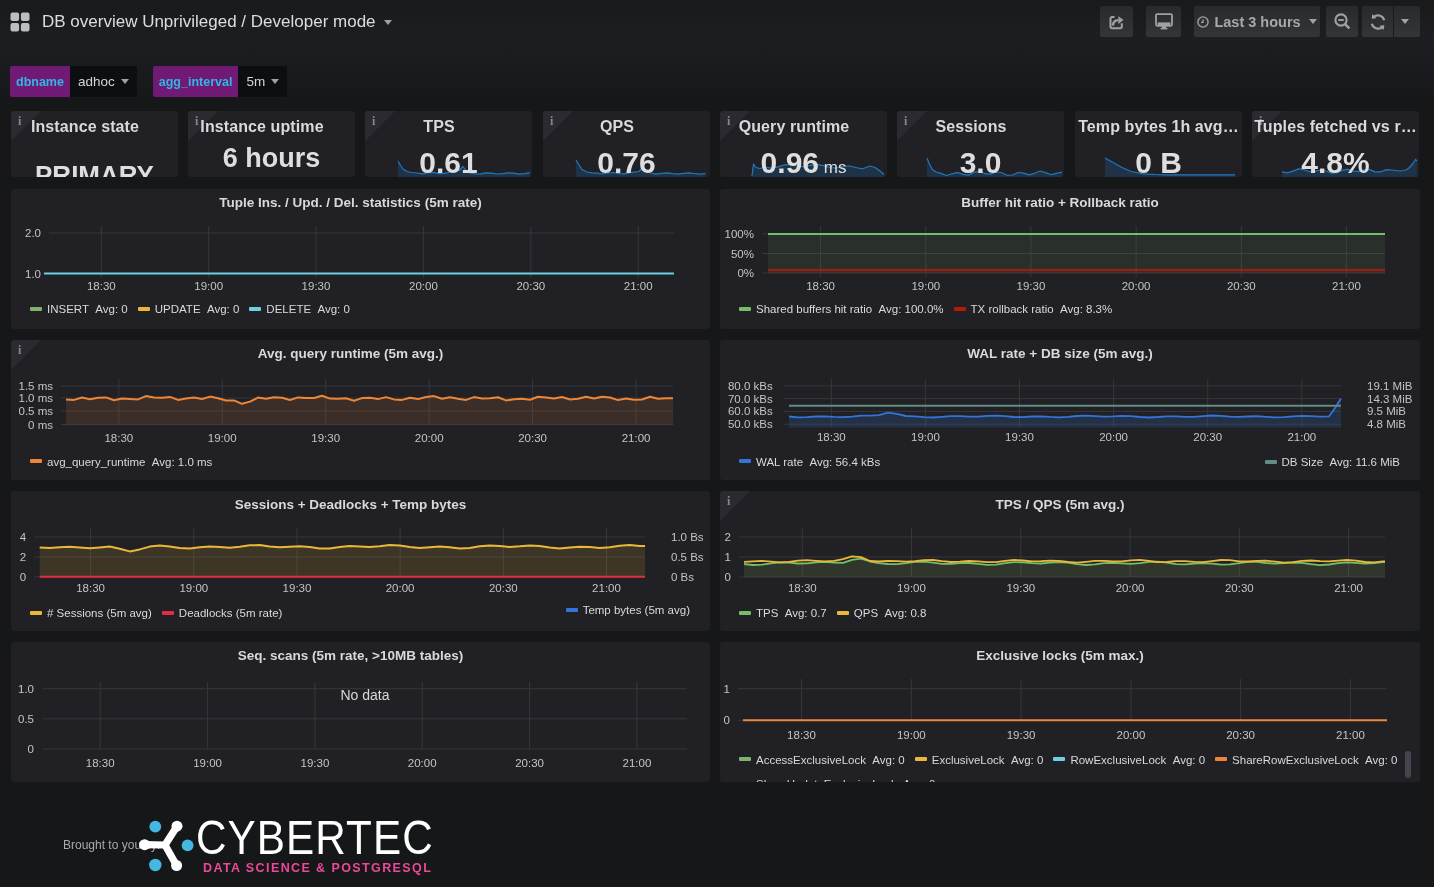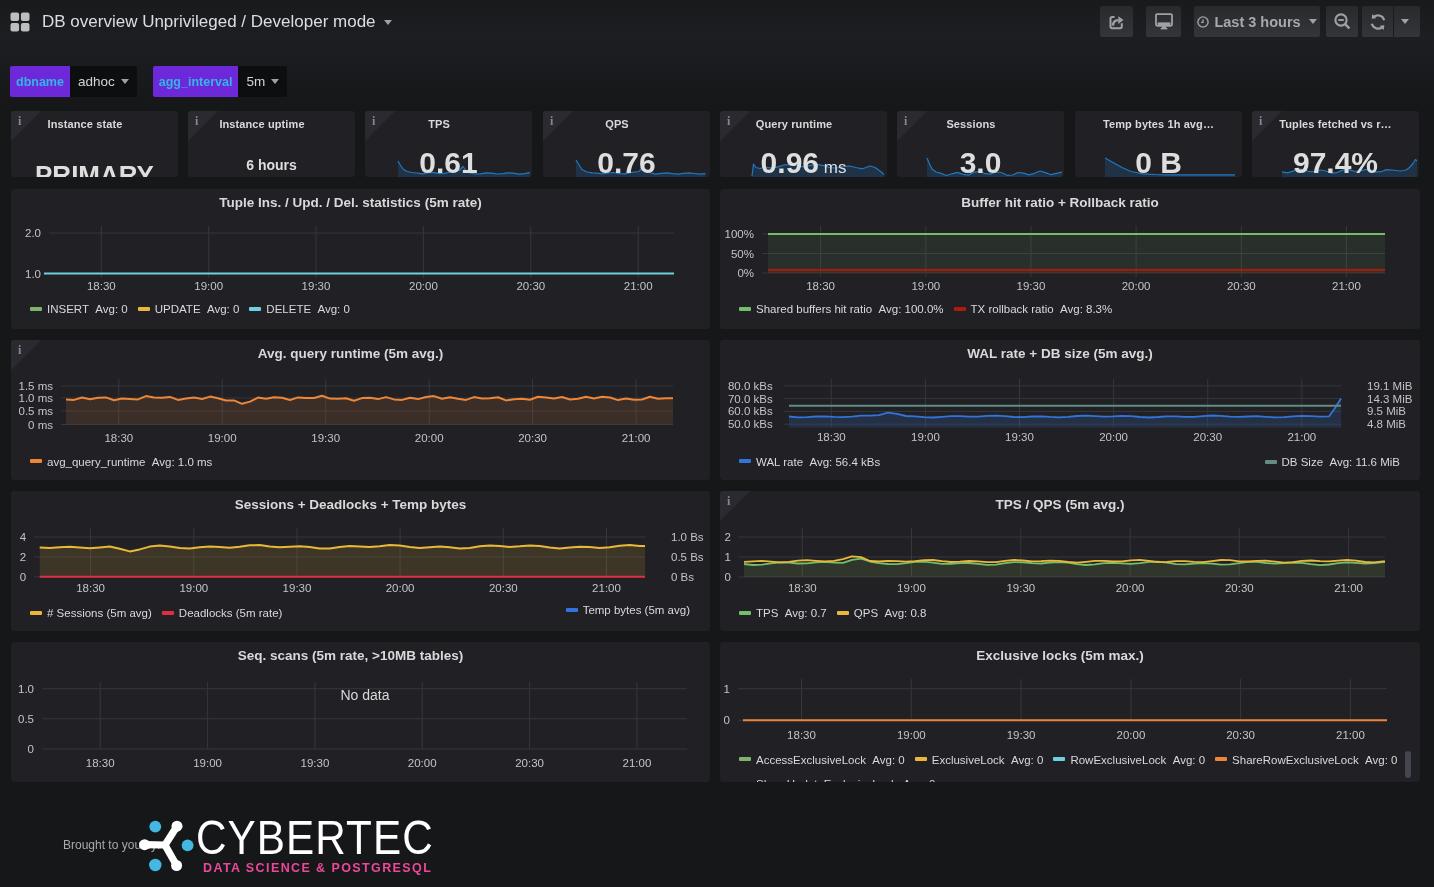--- a/index.html
+++ b/index.html
@@ -1,21 +1,21 @@
 <!DOCTYPE html>
 <html><head><meta charset="utf-8"><title>Grafana</title><style>
 * { margin:0; padding:0; box-sizing:border-box; }
 html,body { width:1434px; height:887px; overflow:hidden; }
 body { background:#161719; font-family:"Liberation Sans",sans-serif; position:relative; }
 #bggrad { position:absolute; left:0; top:0; width:1434px; height:110px;
   background:linear-gradient(180deg,#191a1c 0px,#1d1e21 38px,#1b1c1f 60px,#161719 105px); }
 .panel { position:absolute; background:#212125; border-radius:3px; overflow:hidden; }
 .corner { position:absolute; left:0; top:0; }
 .stitle { position:absolute; left:0; top:7px; width:100%; text-align:center; padding-right:19px;
-  font-size:11px; font-weight:700; color:#d8d9da; letter-spacing:0.1px; }
+  font-size:16px; font-weight:700; color:#d8d9da; letter-spacing:0.1px; }
 .sval { position:absolute; left:0; width:100%; text-align:center; line-height:34px;
   font-weight:700; color:#dedede; }
 .spark { position:absolute; }
 .ptitle { position:absolute; left:0; top:6px; width:100%; text-align:center; padding-right:20px;
   font-size:13.5px; font-weight:700; color:#d8d9da; }
 .chart { position:absolute; left:0; top:0; }
 .legend { position:absolute; font-size:11.5px; color:#d8d9da; white-space:nowrap; }
 .legend .li { margin-right:10px; }
 .legend .sw { display:inline-block; width:12px; height:4px; border-radius:1px;
   vertical-align:middle; margin-right:5px; position:relative; top:-1px; }
@@ -28,21 +28,21 @@
 .caret { display:inline-block; width:0; height:0; border-left:4.5px solid transparent;
   border-right:4.5px solid transparent; border-top:5px solid #9fa2a5; margin-left:8px; }
 .navbtn { position:absolute; top:6px; height:31px;
   background:linear-gradient(180deg,#292a2d,#343539); border-radius:2px; display:flex;
   align-items:center; justify-content:center;
   color:#c7c8c9; font-size:14px; }
 .timetxt { font-weight:700; color:#a6a8aa; font-size:14.5px; }
 .refdiv { width:1px; height:31px; background:#1a1b1e; }
 #submenu { position:absolute; left:10px; top:66px; display:flex; }
 .varctl { display:flex; margin-right:16px; height:31px; border-radius:2px; overflow:hidden; }
-.varlab { background:#6d28d9; color:#33b5e5; font-weight:700; font-size:12.5px;
+.varlab { background:#701a75; color:#33b5e5; font-weight:700; font-size:12.5px;
   display:flex; align-items:center; padding:0 6px; }
 .varval { background:#0d0e10; color:#d3d4d6; font-size:13.5px; display:flex;
   align-items:center; padding:0 8px; }
 #footer { position:absolute; left:0; top:793px; width:1434px; height:94px; }
 .broughty { position:absolute; left:19px; top:45px; font-size:12px; color:#a7a9ab;margin-left:44px; }
 .logo-mol { position:absolute; left:136px; top:20px; }
 .cybertec { position:absolute; left:196px; top:17px; font-size:48px; color:#ffffff;
   font-weight:400; transform:scaleX(0.88); transform-origin:left;
   letter-spacing:1.2px; }
 .cyber-sub { position:absolute; left:203px; top:68px; font-size:12.5px; color:#ec4899;
@@ -121,21 +121,21 @@
     </svg>
     <div class="stitle" style="">Instance state</div>
     <div class="sval" style="font-size:26px;top:47px">PRIMARY</div>
   </div>
 <div class="panel" style="left:188px;top:111px;width:167px;height:66px">
     <svg class="corner" width="30" height="30">
       <polygon points="0,0 30,0 0,30" fill="#2a2a30"></polygon>
       <text x="7" y="14" font-family="Liberation Serif" font-weight="bold" font-size="12" fill="#86888c">i</text>
     </svg>
     <div class="stitle" style="">Instance uptime</div>
-    <div class="sval" style="font-size:14px;top:37px">6 hours</div>
+    <div class="sval" style="font-size:27px;top:30px">6 hours</div>
   </div>
 <div class="panel" style="left:365px;top:111px;width:167px;height:66px">
     <svg class="corner" width="30" height="30">
       <polygon points="0,0 30,0 0,30" fill="#2a2a30"></polygon>
       <text x="7" y="14" font-family="Liberation Serif" font-weight="bold" font-size="12" fill="#86888c">i</text>
     </svg>
     <div class="stitle" style="">TPS</div>
     <svg class="spark" width="167" height="66" style="left:0;bottom:0">
       <polygon points="33.0,66.0 33.0,50.0 35.0,53.5 38.0,58.0 42.0,60.5 47.0,61.5 52.0,62.0 57.5,62.9 63.0,61.6 68.5,61.3 74.0,62.7 79.5,62.4 88.0,60.5 91.5,57.5 94.5,59.5 98.0,55.5 101.5,60.0 105.0,62.0 110.0,63.0 115.5,62.8 121.0,61.8 126.5,62.1 132.0,63.0 137.5,62.7 143.0,61.8 148.5,62.1 154.0,63.1 159.5,62.6 165.0,61.7 165.0,66.0" fill="rgba(31,120,193,0.22)" stroke="none"></polygon>
       <polyline points="33.0,50.0 35.0,53.5 38.0,58.0 42.0,60.5 47.0,61.5 52.0,62.0 57.5,62.9 63.0,61.6 68.5,61.3 74.0,62.7 79.5,62.4 88.0,60.5 91.5,57.5 94.5,59.5 98.0,55.5 101.5,60.0 105.0,62.0 110.0,63.0 115.5,62.8 121.0,61.8 126.5,62.1 132.0,63.0 137.5,62.7 143.0,61.8 148.5,62.1 154.0,63.1 159.5,62.6 165.0,61.7" fill="none" stroke="#1f78c1" stroke-width="1.2" stroke-linejoin="round"></polyline>
@@ -189,21 +189,21 @@
 <div class="panel" style="left:1252px;top:111px;width:167px;height:66px">
     <svg class="corner" width="30" height="30">
       <polygon points="0,0 30,0 0,30" fill="#2a2a30"></polygon>
       <text x="7" y="14" font-family="Liberation Serif" font-weight="bold" font-size="12" fill="#86888c">i</text>
     </svg>
     <div class="stitle" style="padding-right:0">Tuples fetched vs r…</div>
     <svg class="spark" width="167" height="66" style="left:0;bottom:0">
       <polygon points="30.0,66.0 30.0,60.8 35.5,61.9 41.0,60.1 46.5,57.9 52.0,58.7 57.5,60.7 63.0,60.3 68.5,59.0 74.0,60.0 79.5,62.1 85.0,61.6 90.5,59.1 96.0,58.4 101.5,60.1 107.0,60.4 112.5,58.7 118.0,58.6 123.5,61.1 129.0,60.7 134.5,58.6 140.0,59.0 148.0,60.0 152.0,59.5 155.0,58.5 158.0,56.0 161.0,52.5 163.5,48.5 165.0,50.0 165.0,66.0" fill="rgba(31,120,193,0.22)" stroke="none"></polygon>
       <polyline points="30.0,60.8 35.5,61.9 41.0,60.1 46.5,57.9 52.0,58.7 57.5,60.7 63.0,60.3 68.5,59.0 74.0,60.0 79.5,62.1 85.0,61.6 90.5,59.1 96.0,58.4 101.5,60.1 107.0,60.4 112.5,58.7 118.0,58.6 123.5,61.1 129.0,60.7 134.5,58.6 140.0,59.0 148.0,60.0 152.0,59.5 155.0,58.5 158.0,56.0 161.0,52.5 163.5,48.5 165.0,50.0" fill="none" stroke="#1f78c1" stroke-width="1.2" stroke-linejoin="round"></polyline>
     </svg>
-    <div class="sval" style="font-size:30px;top:34.5px">97.4%</div>
+    <div class="sval" style="font-size:30px;top:34.5px">4.8%</div>
   </div>
 <div class="panel" style="left:11px;top:189px;width:699px;height:140px">
     <div class="ptitle">Tuple Ins. / Upd. / Del. statistics (5m rate)</div>
     <svg class="chart" width="699" height="140">
       <line x1="38" y1="44" x2="663" y2="44" stroke="#36373b" stroke-width="1"></line>
       <line x1="38" y1="84.5" x2="663" y2="84.5" stroke="#36373b" stroke-width="1"></line>
       <line x1="90.3" y1="37" x2="90.3" y2="89" stroke="#36373b" stroke-width="1"></line>
       <line x1="197.7" y1="37" x2="197.7" y2="89" stroke="#36373b" stroke-width="1"></line>
       <line x1="305.0" y1="37" x2="305.0" y2="89" stroke="#36373b" stroke-width="1"></line>
       <line x1="412.4" y1="37" x2="412.4" y2="89" stroke="#36373b" stroke-width="1"></line>

